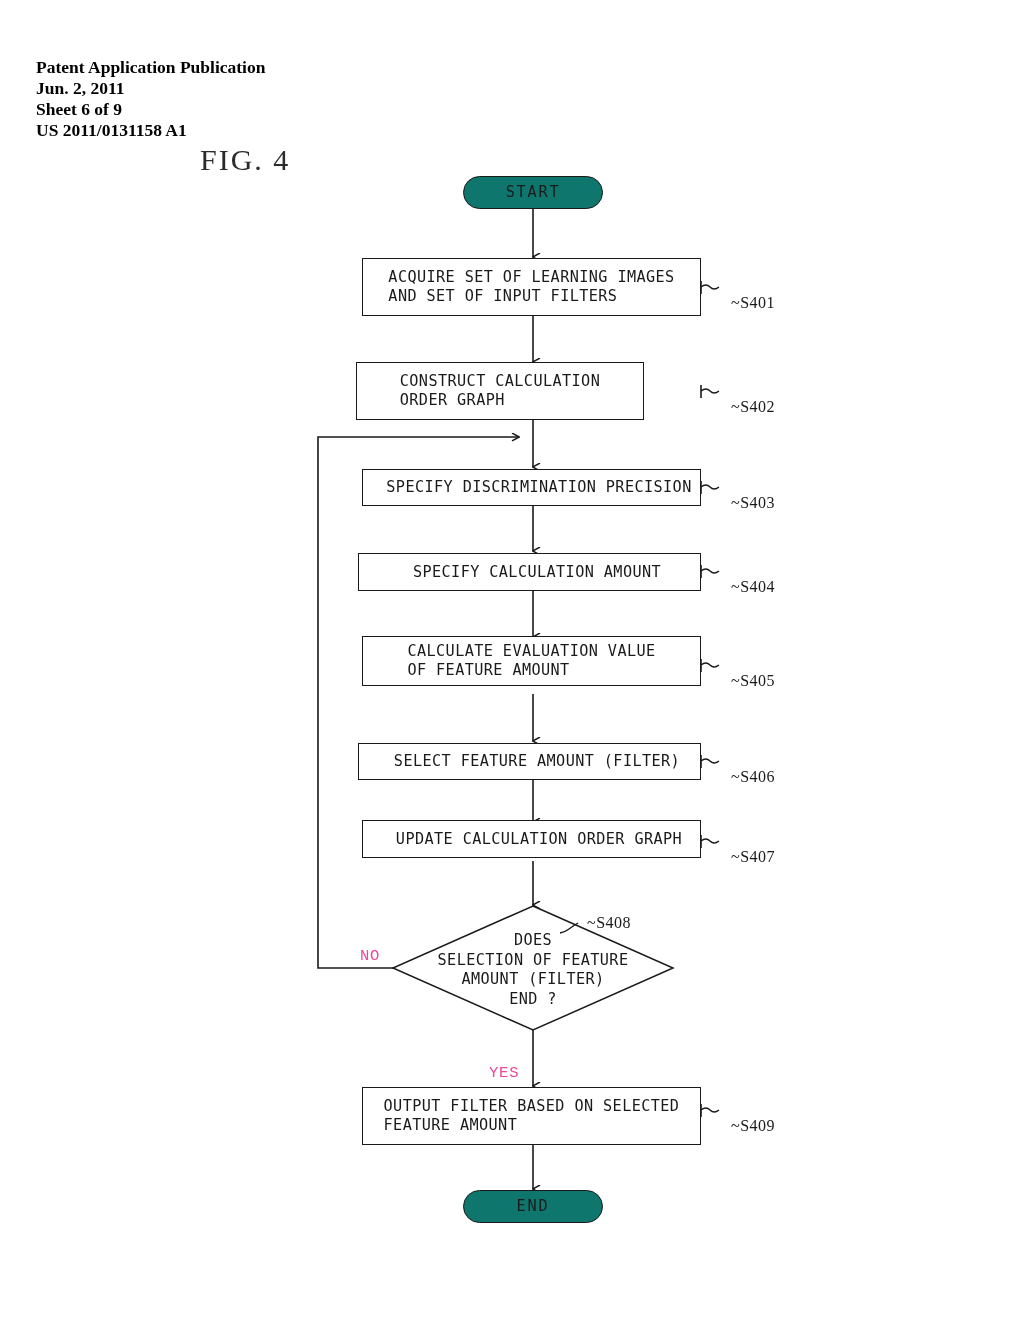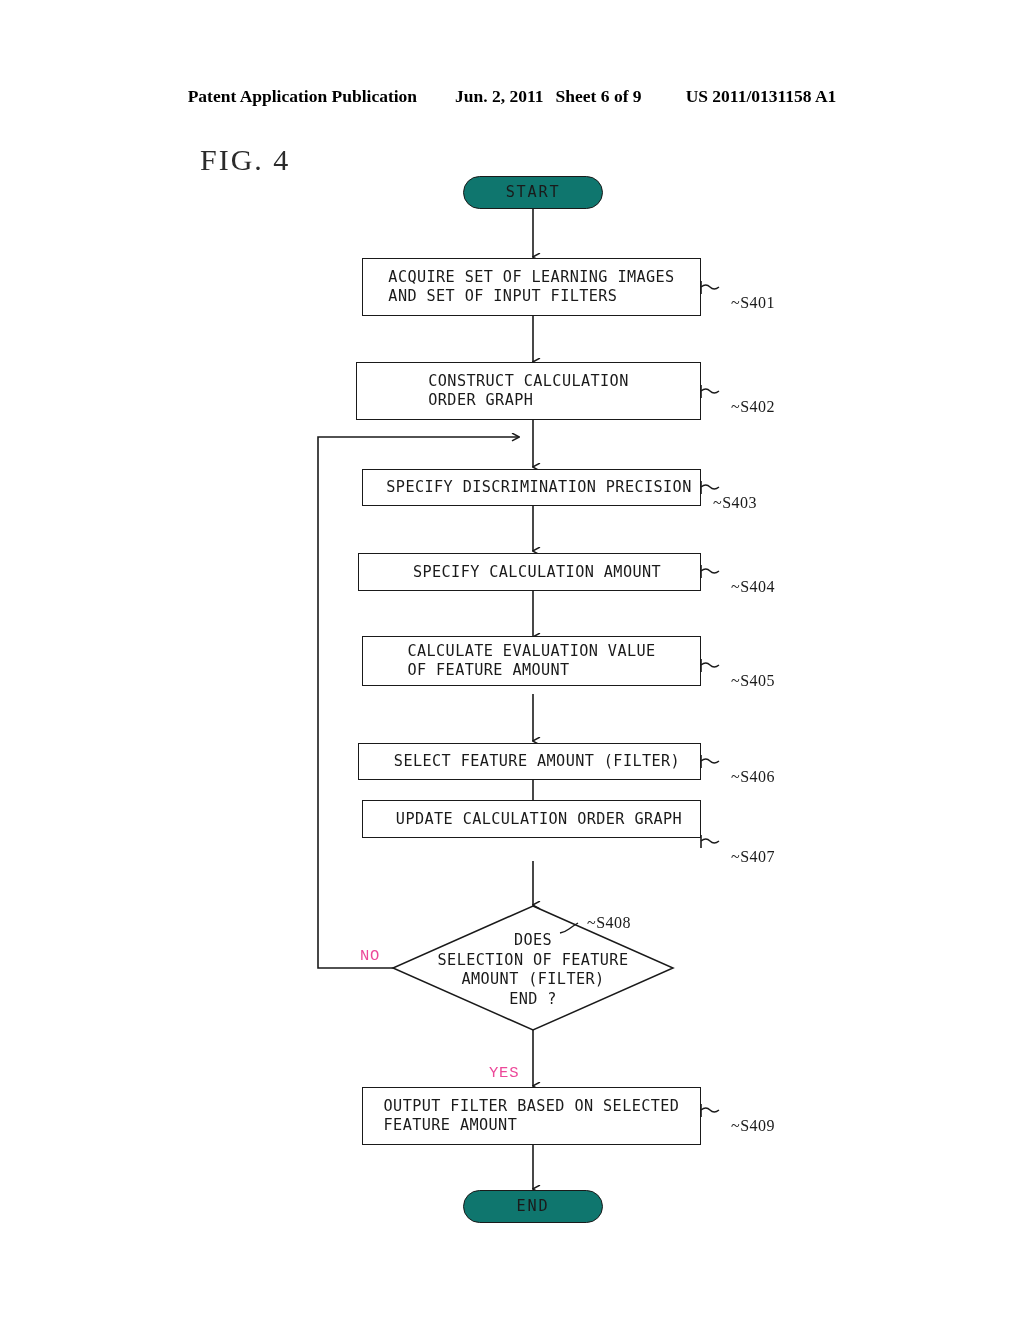--- a/index.html
+++ b/index.html
@@ -18,32 +18,32 @@
   }
 
   
   #header {
     position: absolute;
     top: 86px;
     left: 0;
     width: 1024px;
     height: 26px;
     display: flex;
-    flex-direction: row;
+    flex-direction: column;
     align-items: baseline;
     justify-content: center;
     font-family: "Liberation Serif", serif;
     font-weight: bold;
     font-size: 17.5px;
     letter-spacing: 0px;
     white-space: pre;
   }
   #header .h-pub { margin-right: 38px; }
   #header .h-date { margin-right: 12px; }
-  #header .h-sheet { margin-right: 44px; }
+  #header .h-sheet { margin-right: 44px; margin-left: 36px; }
   #header .h-num { letter-spacing: 0px; }
 
   
   #fig-title {
     position: absolute;
     left: 200px;
     top: 143px;
     font-family: "Liberation Serif", serif;
     font-size: 30px;
     letter-spacing: 2px;
@@ -212,32 +212,32 @@
 </div>
 
 <div class="node process" style="left:362px; top:258px; width:339px; height:58px;">
   <span class="ptext">ACQUIRE SET OF LEARNING IMAGES
 AND SET OF INPUT FILTERS</span>
 </div>
 <div class="step-label" style="left:722px; top:276px;">
   <span>~S401</span>
 </div>
 
-<div class="node process" style="left:356px; top:362px; width:345px; height:58px;">
+<div class="node process" style="left:356px; top:362px; width:288px; height:58px;">
   <span class="ptext">CONSTRUCT CALCULATION
 ORDER GRAPH</span>
 </div>
 <div class="step-label" style="left:722px; top:380px;">
   <span>~S402</span>
 </div>
 
 <div class="node process center" style="left:362px; top:469px; width:339px; height:37px;">
   <span class="ptext">SPECIFY DISCRIMINATION PRECISION</span>
 </div>
-<div class="step-label" style="left:704px; top:476px;text-align:center;">
+<div class="step-label" style="left:722px; top:476px;text-align:center;">
   <span>~S403</span>
 </div>
 
 <div class="node process center" style="left:358px; top:553px; width:343px; height:38px;">
   <span class="ptext">SPECIFY CALCULATION AMOUNT</span>
 </div>
 <div class="step-label" style="left:722px; top:560px;">
   <span>~S404</span>
 </div>
 
@@ -249,21 +249,21 @@
   <span>~S405</span>
 </div>
 
 <div class="node process center" style="left:358px; top:743px; width:343px; height:37px;">
   <span class="ptext">SELECT FEATURE AMOUNT (FILTER)</span>
 </div>
 <div class="step-label" style="left:722px; top:750px;">
   <span>~S406</span>
 </div>
 
-<div class="node process center" style="left:362px; top:800px; width:339px; height:38px;">
+<div class="node process center" style="left:362px; top:820px; width:339px; height:38px;">
   <span class="ptext">UPDATE CALCULATION ORDER GRAPH</span>
 </div>
 <div class="step-label" style="left:722px; top:830px;">
   <span>~S407</span>
 </div>
 
 <div class="decision-wrap" style="left:393px; top:906px; width:280px; height:124px;">
   <div class="decision-text">DOES
 SELECTION OF FEATURE
 AMOUNT (FILTER)

